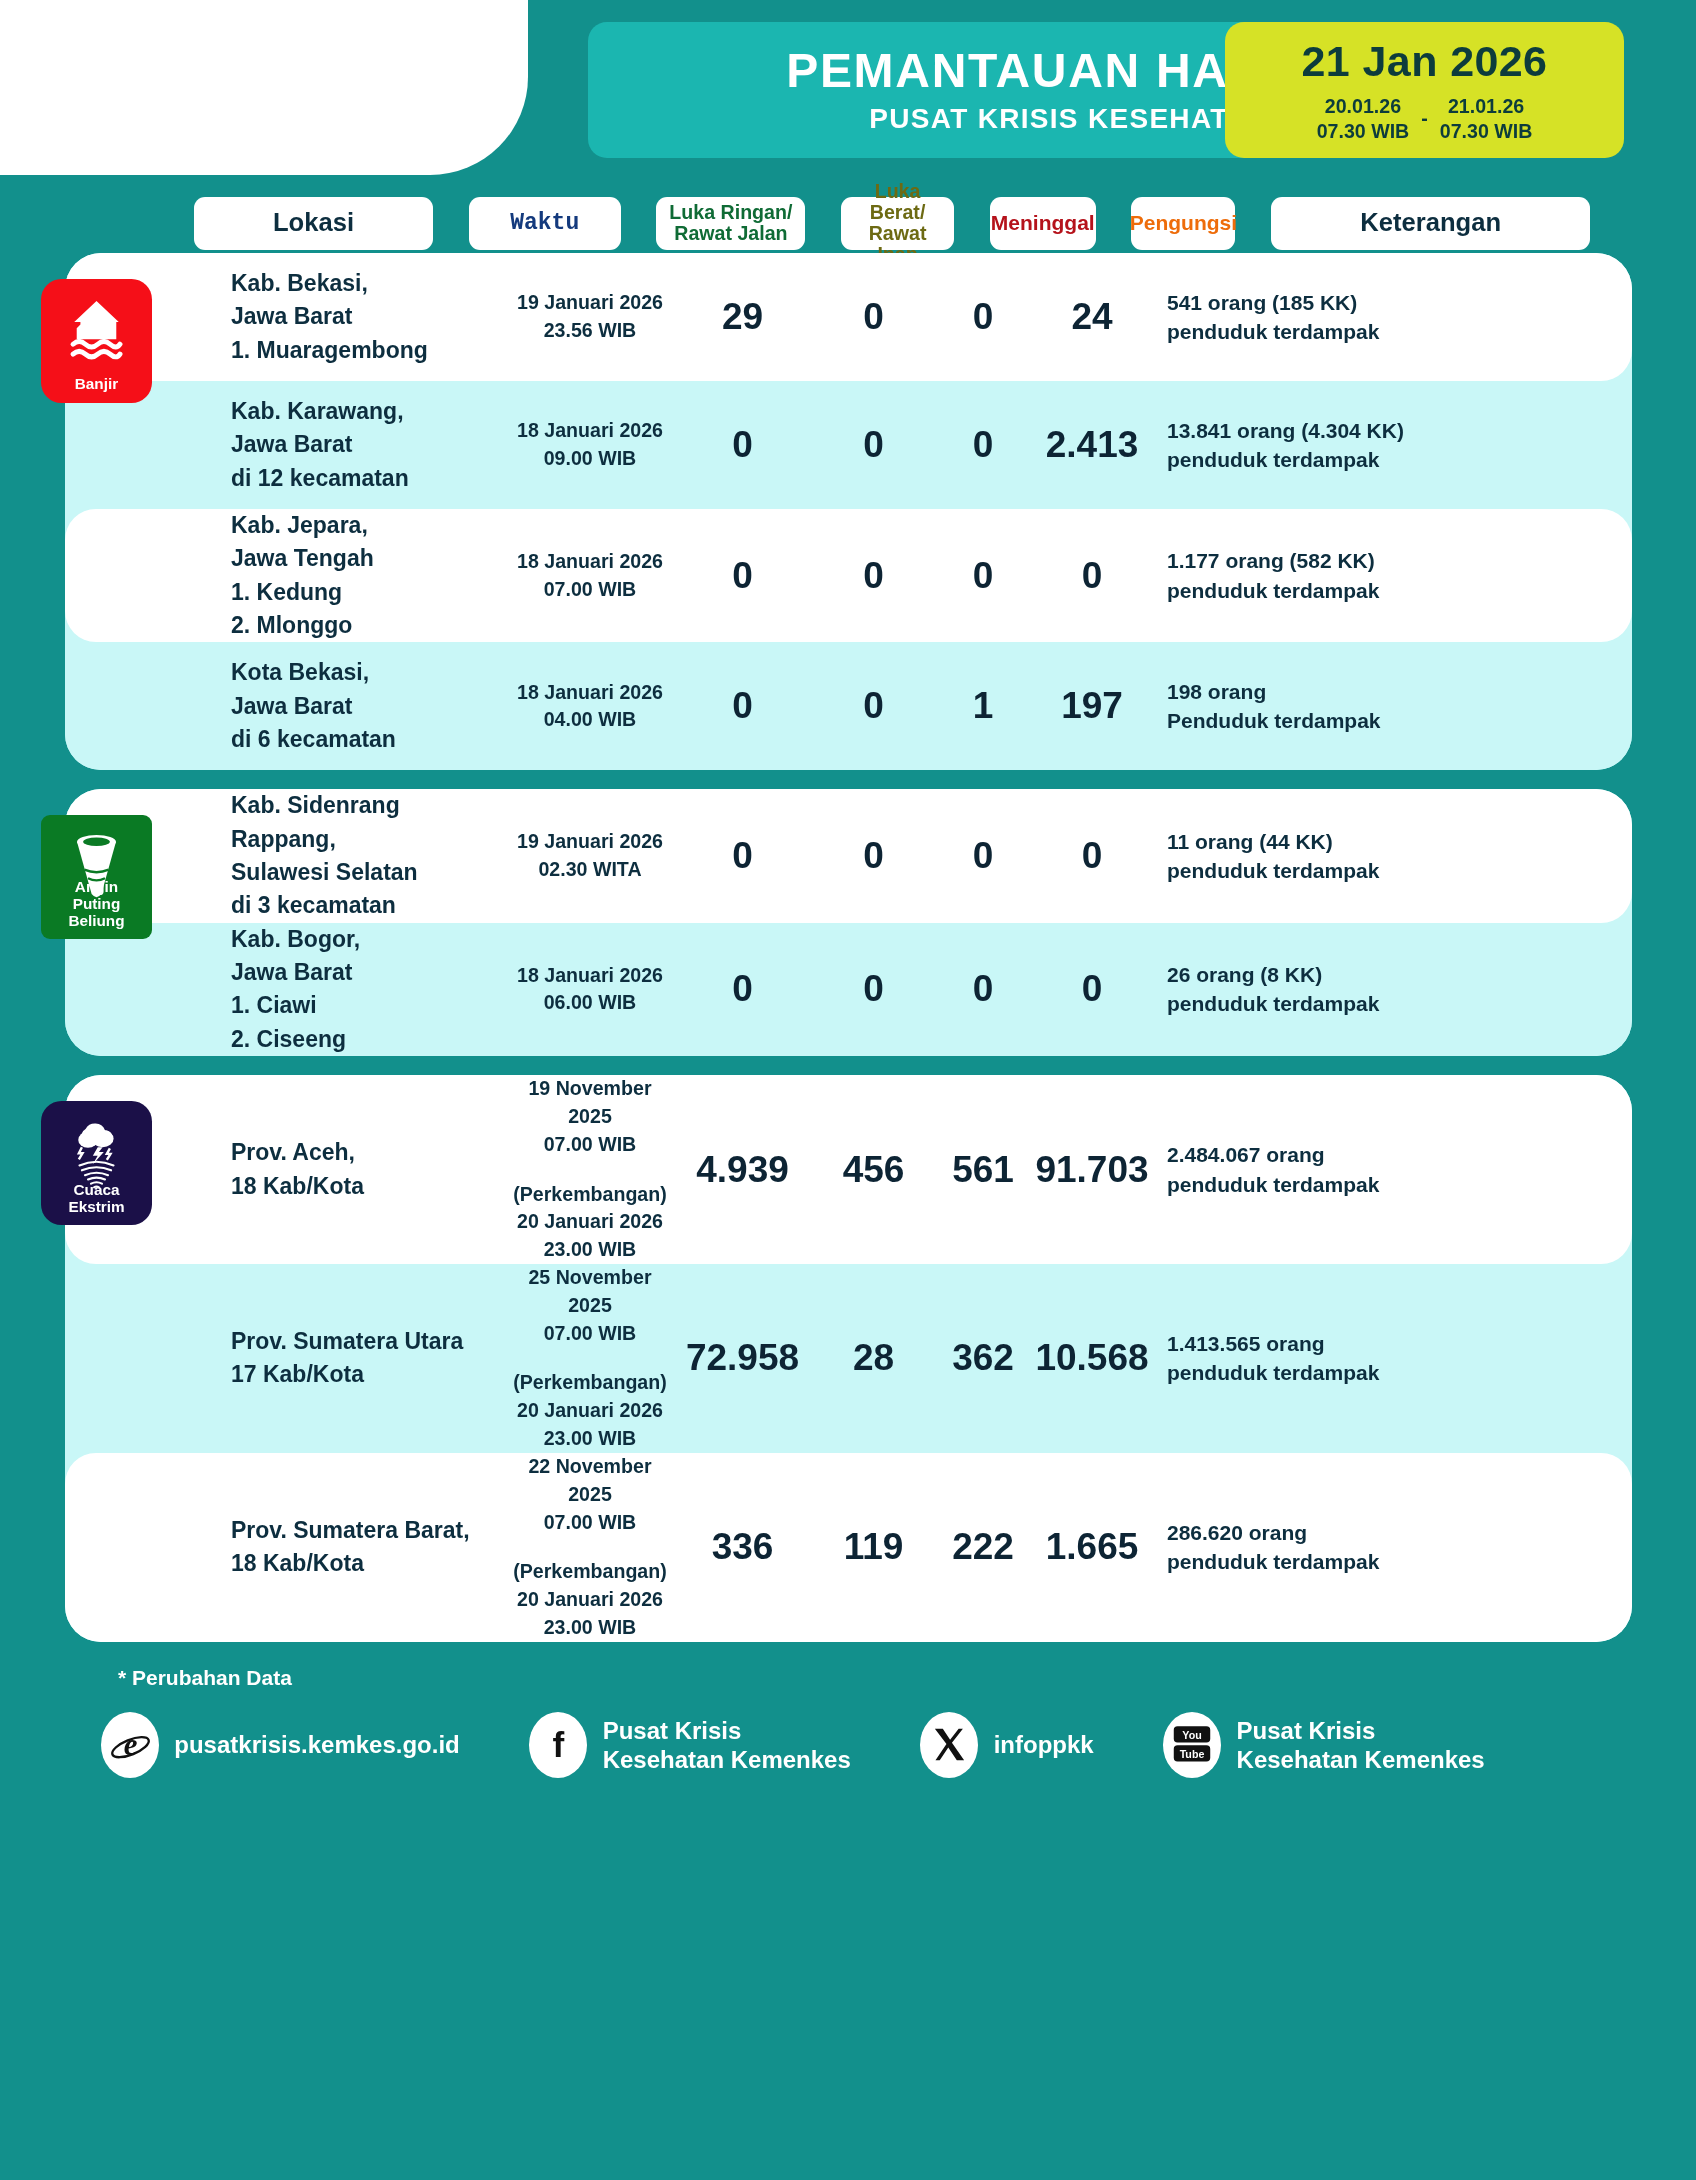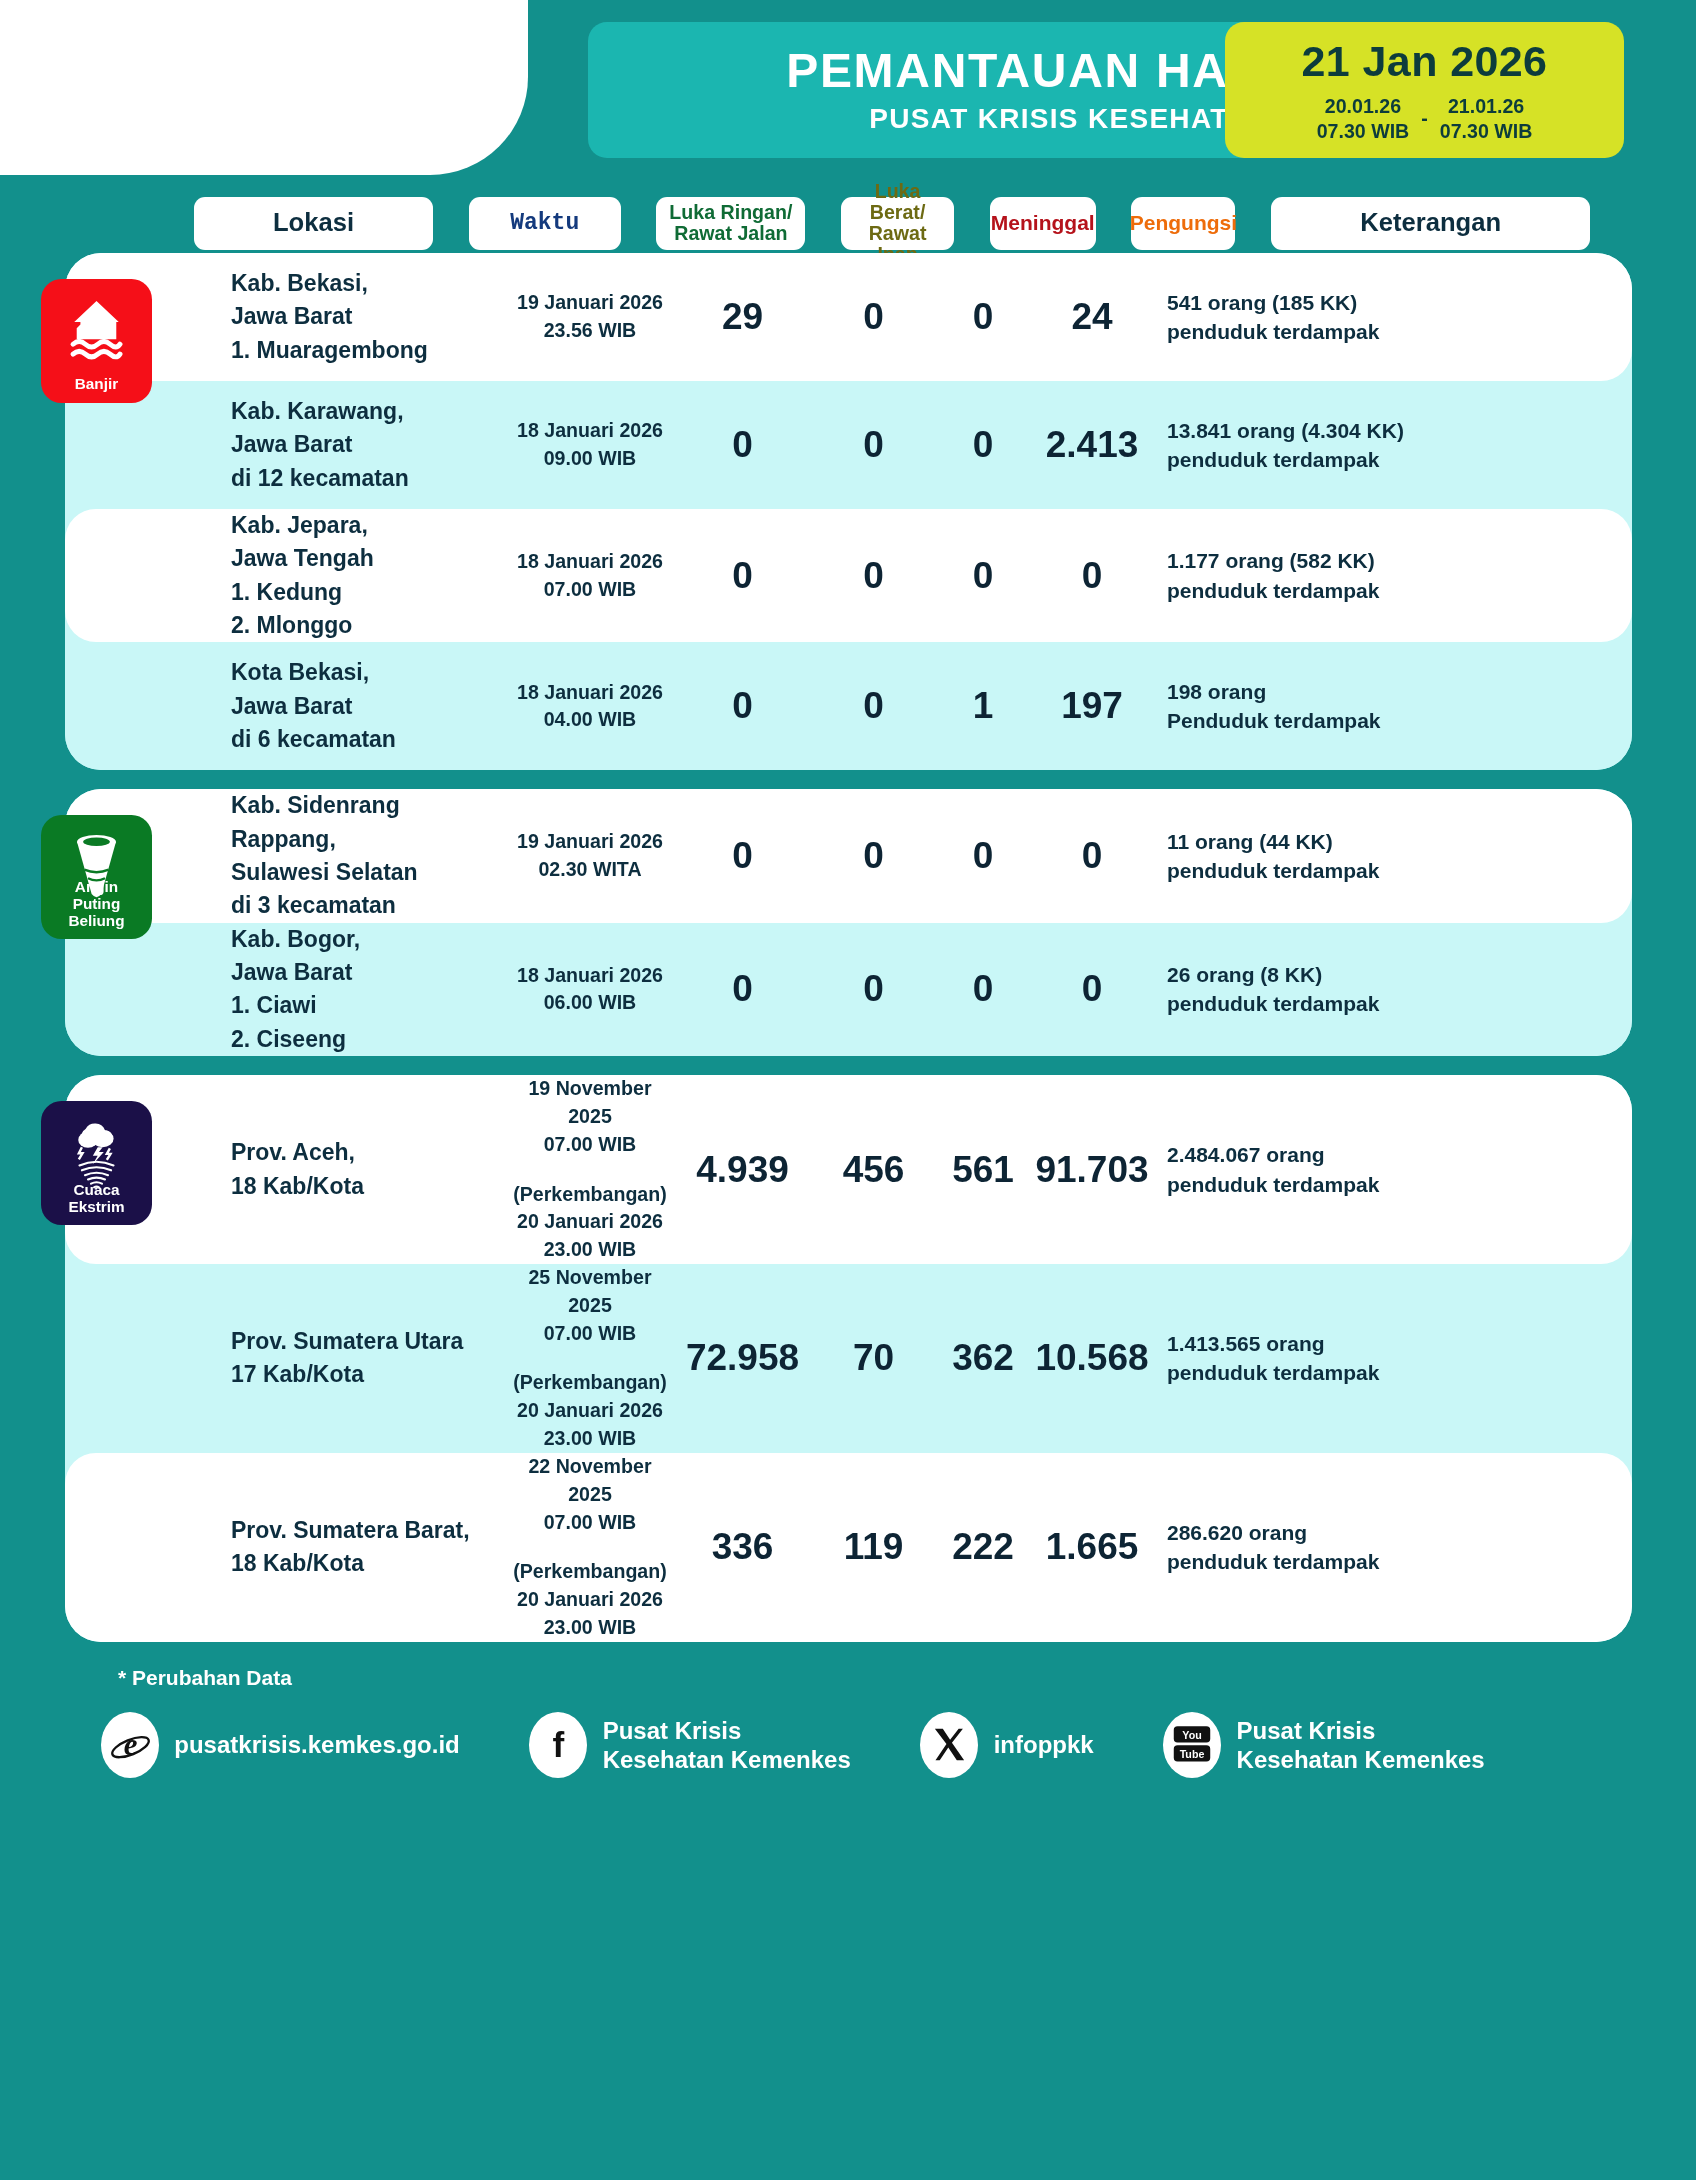--- a/index.html
+++ b/index.html
@@ -129,21 +129,21 @@
     left: -24px;
     width: 111px; height: 124px;
     border-radius: 20.4px;
     display: flex; flex-direction: column;
     align-items: center; justify-content: flex-start;
     padding-top: 12px;
     z-index: 5;
     color: #ffffff;
   }
   .badge-banjir { background: #f50f18; top: 25.6px; }
-  .badge-angin  { background: #0a7a24; top: 25.6px; }
+  .badge-angin  { background: #0a7a24; top: 25.6px; border-radius: 9px; }
   .badge-cuaca  { background: #1b1048; top: 25.6px; }
   .badge-label {
     position: absolute; bottom: 9.4px; left: 0; right: 0;
     text-align: center;
     font-size: 15.3px; font-weight: bold; line-height: 1.1;
     padding: 0 3.4px;
   }
   .badge-icon { width: 65px; height: 68px; margin-top: 5.1px; }
 
   
@@ -492,21 +492,21 @@
               <div>
                 <div>25 November 2025</div>
                 <div>07.00 WIB</div>
                 <div class="waktu-gap"></div>
                 <div>(Perkembangan)</div>
                 <div>20 Januari 2026</div>
                 <div>23.00 WIB</div>
               </div>
             </div>
             <div class="cell c-num c-lr">72.958</div>
-            <div class="cell c-num c-lb">70</div>
+            <div class="cell c-num c-lb">28</div>
             <div class="cell c-num c-mn">362</div>
             <div class="cell c-num c-pg">10.568</div>
             <div class="cell c-ket">
         <div>
                 <div>1.413.565 orang</div>
                 <div>penduduk terdampak</div>
               </div>
       </div>
           </div>
           <div class="row white">

